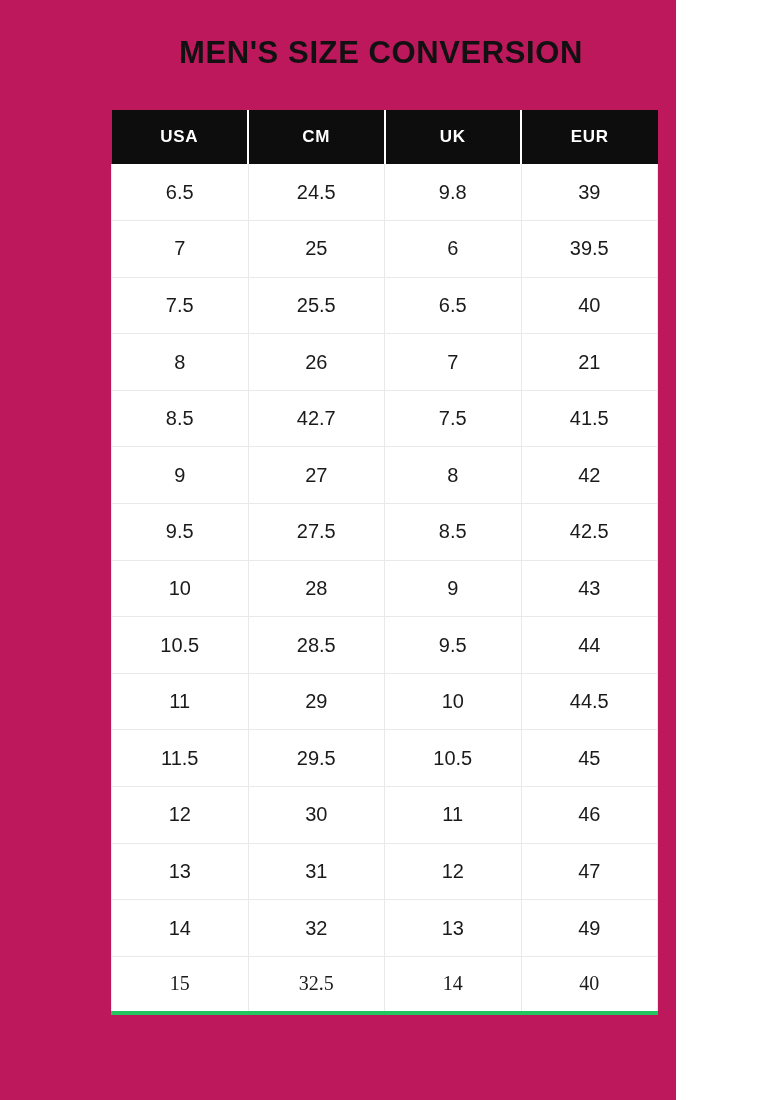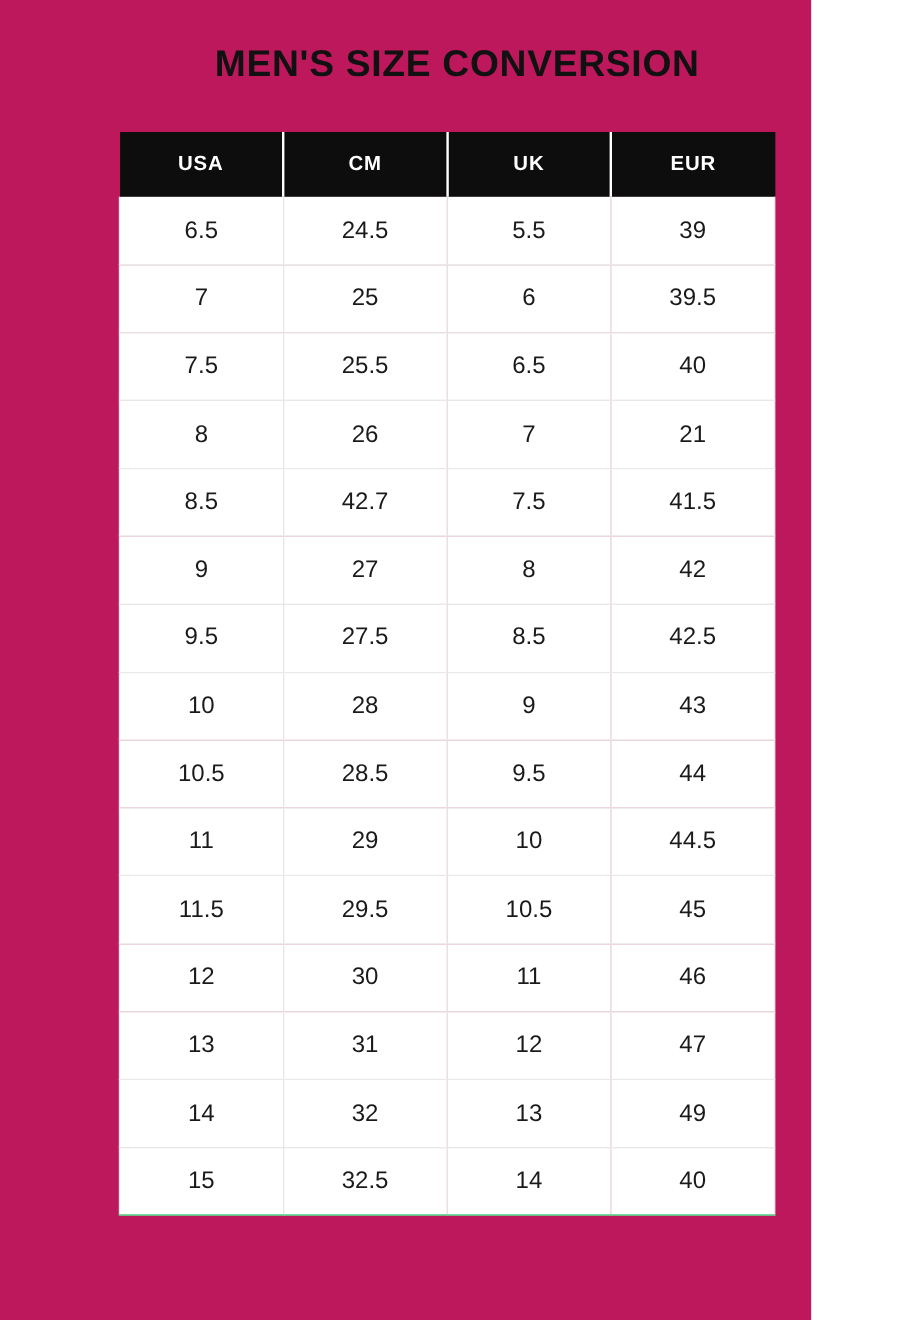--- a/index.html
+++ b/index.html
@@ -42,20 +42,21 @@
     position: absolute;
     left: 99px;
     top: 110px;
     width: 547px;
   }
 
   table.size-table {
     width: 547px;
     border-collapse: collapse;
     table-layout: fixed;
+    margin-left: 12px;
   }
 
   
   thead tr {
     background: #0d0d0d;
   }
   thead th {
     height: 54px;
     background: #0d0d0d;
     color: #ffffff;
@@ -88,21 +89,22 @@
     border-bottom: 1px solid #e9e9e9;
     box-sizing: border-box;
   }
   tbody td:first-child {
     border-left: 1px solid #e9e9e9;
   }
   tbody td:last-child {
     border-right: 1px solid #e9e9e9;
   }
   tbody tr:last-child td {
-    border-bottom: 1px solid #22c55e;
+    border-bottom: 4px solid #22c55e;
+    font-family: Liberation Serif, serif;
   }
 </style>
 </head>
 <body>
 
 <div class="page">
 
   <div class="title">MEN'S SIZE CONVERSION</div>
 
   <div class="table-wrap">
@@ -112,21 +114,21 @@
             <th>USA</th>
             <th>CM</th>
             <th>UK</th>
             <th>EUR</th>
           </tr>
       </thead>
       <tbody>
           <tr>
             <td>6.5</td>
             <td>24.5</td>
-            <td>5.5</td>
+            <td>9.8</td>
             <td>39</td>
           </tr>
           <tr>
             <td>7</td>
             <td>25</td>
             <td>6</td>
             <td>39.5</td>
           </tr>
           <tr>
             <td>7.5</td>

